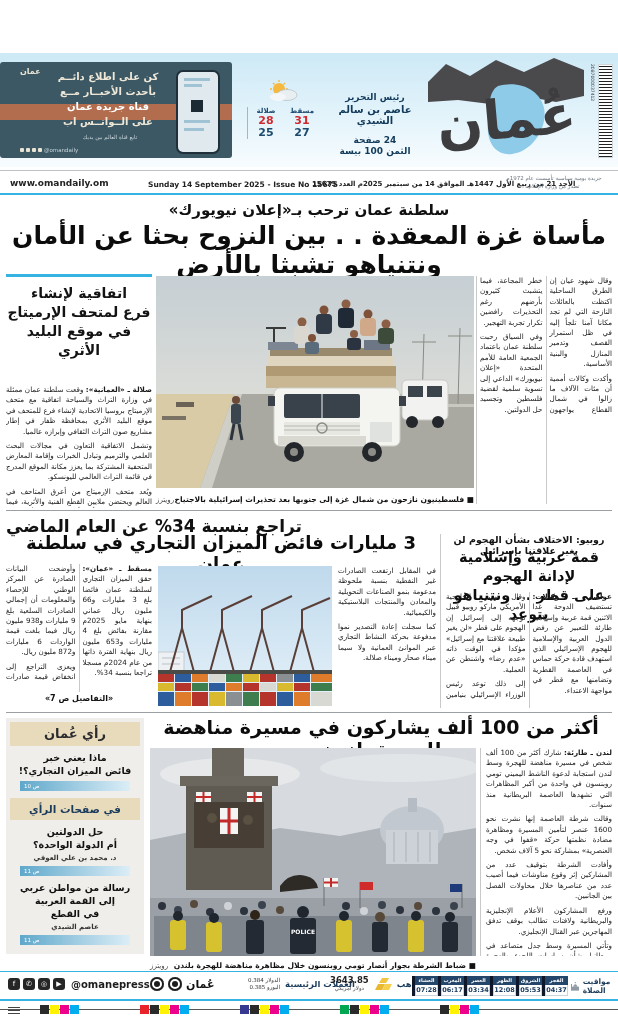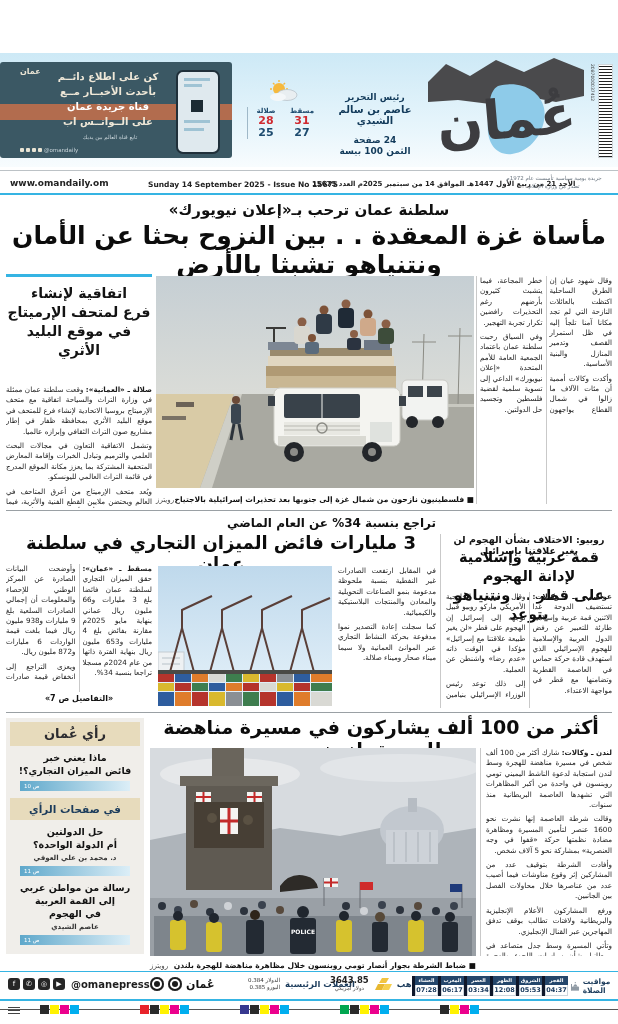--- a/index.html
+++ b/index.html
@@ -62,21 +62,21 @@
   .herm{left:6px;top:274px;width:146px;height:234px;overflow:hidden;}
   .cyantop{height:3px;background:#35b4e3;margin-bottom:7px;}
   .herm .hl{font-size:14px;font-weight:bold;text-align:center;color:#131313;line-height:19px;}
   .herm .bodytxt{margin-top:25px;}
   .photo1fig{left:156px;top:276px;width:318px;}
   .capt{display:flex;justify-content:space-between;margin-top:3px;align-items:baseline;}
   .capt .c{font-size:7.6px;font-weight:bold;color:#111;}
   .capt .cr{font-size:7px;color:#444;}
   .gazabody{left:480px;top:276px;width:132px;height:228px;}
   
-  .trade-kicker{left:6px;top:516px;width:430px;text-align:right;font-size:12px;font-weight:bold;color:#111;}
+  .trade-kicker{left:6px;top:516px;width:430px;text-align:left;font-size:17px;font-weight:bold;color:#111;}
   .trade-headline{left:6px;top:532px;width:430px;text-align:center;font-size:18px;font-weight:bold;color:#0c0c0c;}
   .tradeleft{left:6px;top:564px;width:146px;height:128px;}
   .trademore{left:6px;top:694px;width:146px;}
   .photo2{left:158px;top:566px;width:174px;height:140px;}
   .traderight{left:338px;top:566px;width:98px;height:140px;}
   .qatar-kicker{left:446px;top:534px;width:166px;text-align:center;font-size:9.5px;font-weight:bold;color:#141414;}
   .qatar-h{left:446px;top:548px;width:166px;text-align:center;font-size:14.5px;font-weight:bold;color:#0d0d0d;line-height:19px;}
   .qbody{left:446px;top:592px;width:166px;height:116px;}
   
   .sidebar{left:6px;top:718px;width:138px;height:236px;background:#f0eeea;padding:4px;box-sizing:border-box;overflow:hidden;}
@@ -422,21 +422,21 @@
     <div class="optitle">
       <div>حل الدولتين</div>
       <div>أم الدولة الواحدة؟</div>
     </div>
     <div class="opauthor">د. محمد بن علي العوفي</div>
     <div class="opbar">ص 11</div>
 
     <div class="optitle">
       <div>رسالة من مواطن عربي</div>
       <div>إلى القمة العربية</div>
-      <div>في الهجوم</div>
+      <div>في القطع</div>
     </div>
     <div class="opauthor">عاصم الشيدي</div>
     <div class="opbar">ص 11</div>
   </div>
 
   <div class="abs london-headline">أكثر من 100 ألف يشاركون في مسيرة مناهضة للهجرة بلندن</div>
 
   <div class="abs photo3">
     <svg width="326" height="208" viewBox="0 0 326 208">
       <rect width="326" height="208" fill="#d7dbdf"></rect>
@@ -523,21 +523,21 @@
   </div>
 
   <div class="abs lcaption capt">
     <span class="c">■ ضباط الشرطة بجوار أنصار تومي روبنسون خلال مظاهرة مناهضة للهجرة بلندن</span>
     <span class="cr">رويترز</span>
   </div>
 
   <div class="abs vline" style="left:480px;top:748px;height:208px;"></div>
 
   <div class="abs lonbody bodytxt">
-    <p><strong>لندن ـ وكالات:</strong>
+    <p><strong>لندن ـ طارئة:</strong>
        <span>شارك أكثر من 100 ألف شخص في مسيرة مناهضة للهجرة وسط لندن استجابة لدعوة الناشط اليميني تومي روبنسون في واحدة من أكبر المظاهرات التي تشهدها العاصمة البريطانية منذ سنوات.</span></p>
     <p>وقالت شرطة العاصمة إنها نشرت نحو 1600 عنصر لتأمين المسيرة ومظاهرة مضادة نظمتها حركة «قفوا في وجه العنصرية» بمشاركة نحو 5 آلاف شخص.</p>
     <p>وأفادت الشرطة بتوقيف عدد من المشاركين إثر وقوع مناوشات فيما أصيب عدد من عناصرها خلال محاولات الفصل بين الجانبين.</p>
     <p>ورفع المشاركون الأعلام الإنجليزية والبريطانية ولافتات تطالب بوقف تدفق المهاجرين عبر القنال الإنجليزي.</p>
     <p>وتأتي المسيرة وسط جدل متصاعد في بريطانيا بشأن سياسات اللجوء والهجرة وتنامي تأييد اليمين الشعبوي.</p>
   </div>
 
   <div class="abs footrule1"></div>
 
   <div class="abs fsocial">

